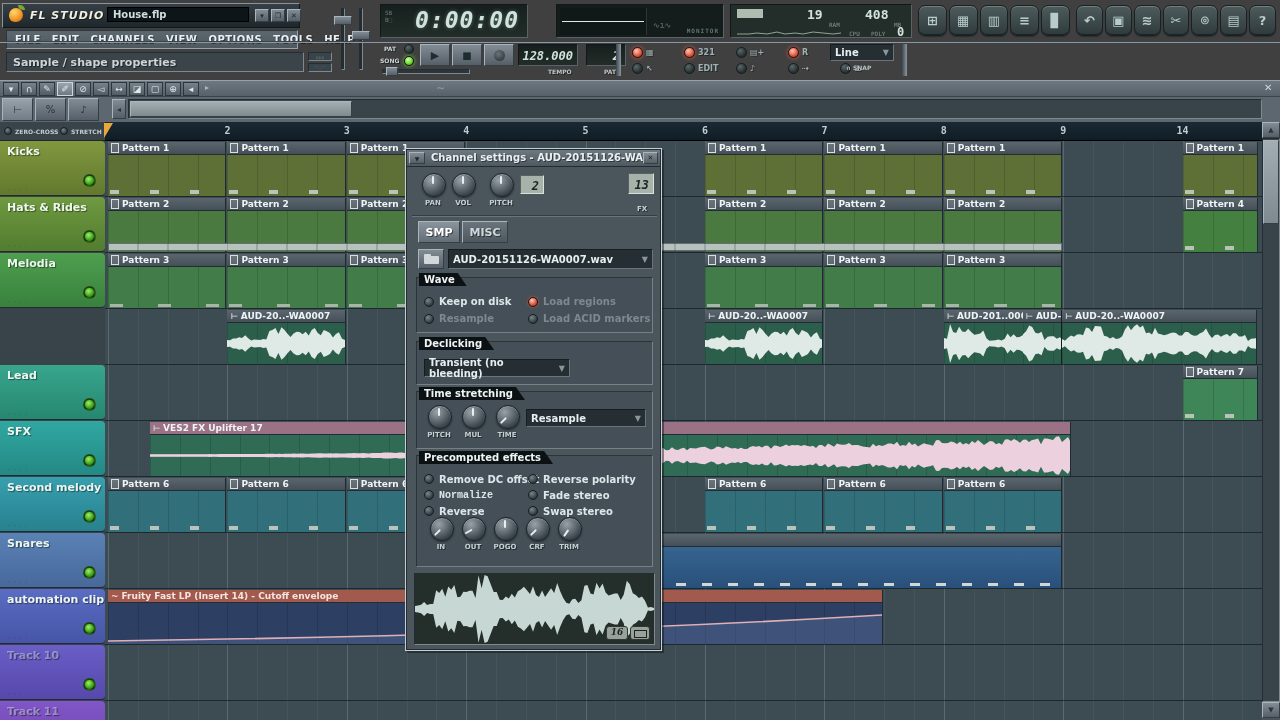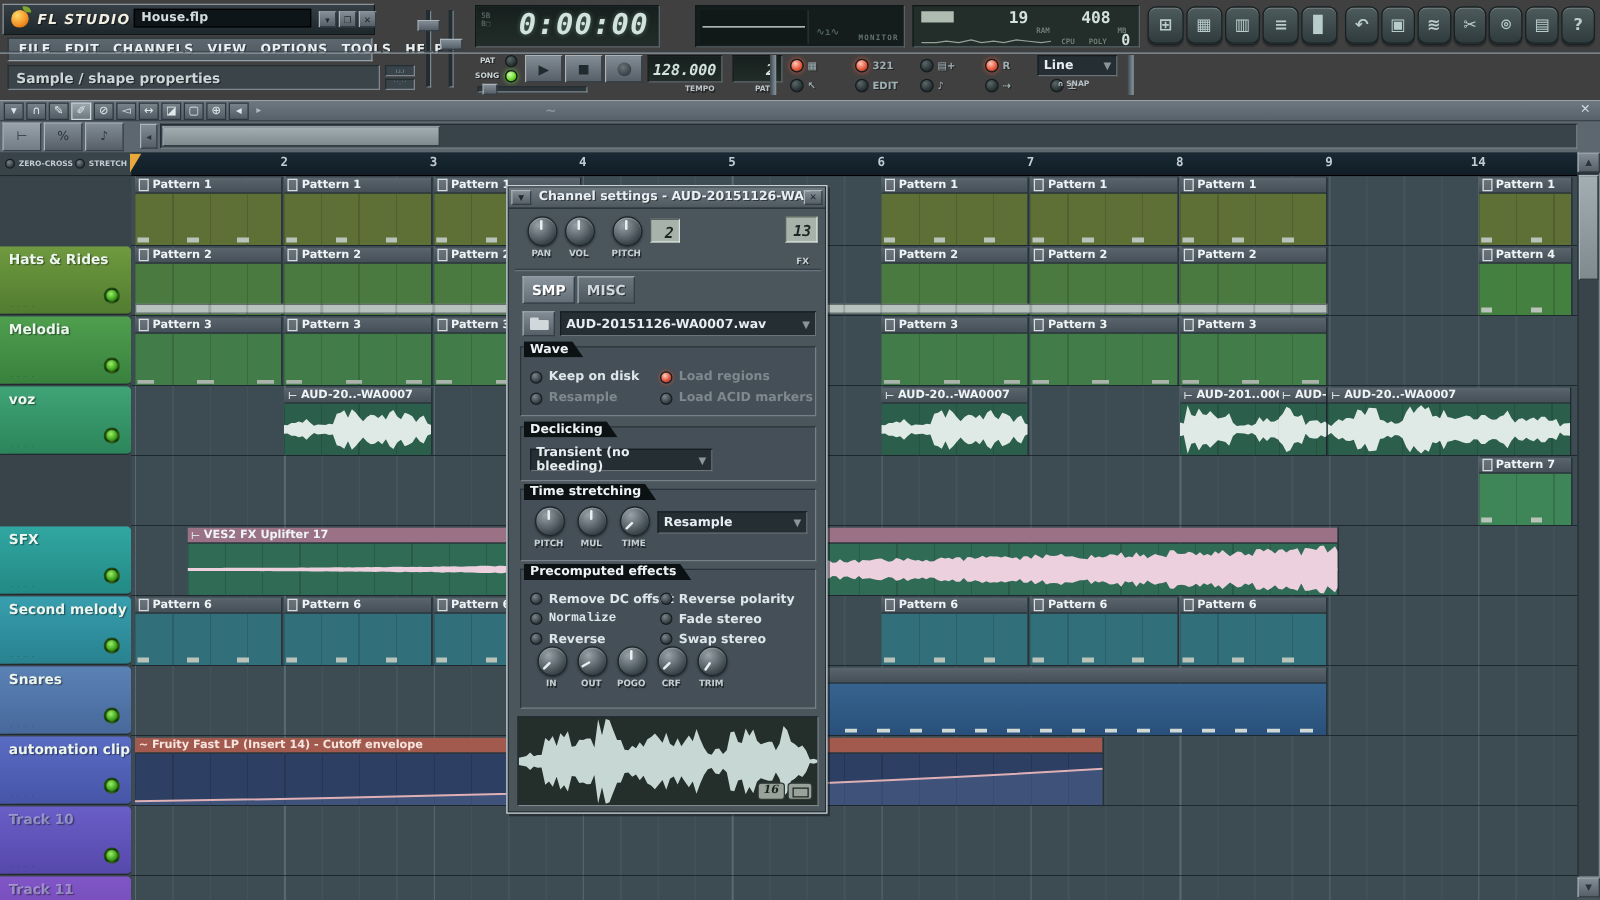--- a/index.html
+++ b/index.html
@@ -295,30 +295,34 @@
       <span style="position: absolute; left: 472.6px; top: 3px; width: 16px; text-align: center; font-size: 10px; font-weight: bold; color: rgb(194, 204, 210); font-family: &quot;DejaVu Sans Mono&quot;, monospace;">5</span>
       <span style="position: absolute; left: 592px; top: 3px; width: 16px; text-align: center; font-size: 10px; font-weight: bold; color: rgb(194, 204, 210); font-family: &quot;DejaVu Sans Mono&quot;, monospace;">6</span>
       <span style="position: absolute; left: 711.4px; top: 3px; width: 16px; text-align: center; font-size: 10px; font-weight: bold; color: rgb(194, 204, 210); font-family: &quot;DejaVu Sans Mono&quot;, monospace;">7</span>
       <span style="position: absolute; left: 830.8px; top: 3px; width: 16px; text-align: center; font-size: 10px; font-weight: bold; color: rgb(194, 204, 210); font-family: &quot;DejaVu Sans Mono&quot;, monospace;">8</span>
       <span style="position: absolute; left: 950.2px; top: 3px; width: 16px; text-align: center; font-size: 10px; font-weight: bold; color: rgb(194, 204, 210); font-family: &quot;DejaVu Sans Mono&quot;, monospace;">9</span>
       <span style="position: absolute; left: 1069.6px; top: 3px; width: 16px; text-align: center; font-size: 10px; font-weight: bold; color: rgb(194, 204, 210); font-family: &quot;DejaVu Sans Mono&quot;, monospace;">14</span>
     </div>
   <div class="abs" style="left:104px;top:123px;width:0;height:0;border-left:9px solid #e8a83c;border-bottom:15px solid transparent;"></div>
 
   <div class="abs" id="track-col" style="left:0;top:141px;width:105px;height:579px;background:#39434a;">
+      <div class="tcell" style="top: 0px; background: linear-gradient(rgb(129, 151, 63), rgb(98, 121, 46));">
+        <div class="nm">Kicks</div>
+        <div class="tled"></div>
+      </div>
       <div class="tcell" style="top: 56px; background: linear-gradient(rgb(111, 154, 64), rgb(82, 124, 47));">
         <div class="nm">Hats &amp; Rides</div>
         <div class="tled"></div>
       </div>
       <div class="tcell" style="top: 112px; background: linear-gradient(rgb(79, 159, 78), rgb(56, 129, 62));">
         <div class="nm">Melodia</div>
         <div class="tled"></div>
       </div>
-      <div class="tcell" style="top: 168px; background: linear-gradient(rgb(63, 164, 119), rgb(44, 133, 90));">
-        <div class="nm">voz</div>
+      <div class="tcell" style="top: 224px; background: linear-gradient(rgb(56, 166, 141), rgb(39, 135, 112));">
+        <div class="nm">Lead</div>
         <div class="tled"></div>
       </div>
       <div class="tcell" style="top: 280px; background: linear-gradient(rgb(49, 167, 162), rgb(35, 137, 132));">
         <div class="nm">SFX</div>
         <div class="tled"></div>
       </div>
       <div class="tcell" style="top: 336px; background: linear-gradient(rgb(56, 159, 174), rgb(40, 129, 143));">
         <div class="nm">Second melody</div>
         <div class="tled"></div>
       </div>

